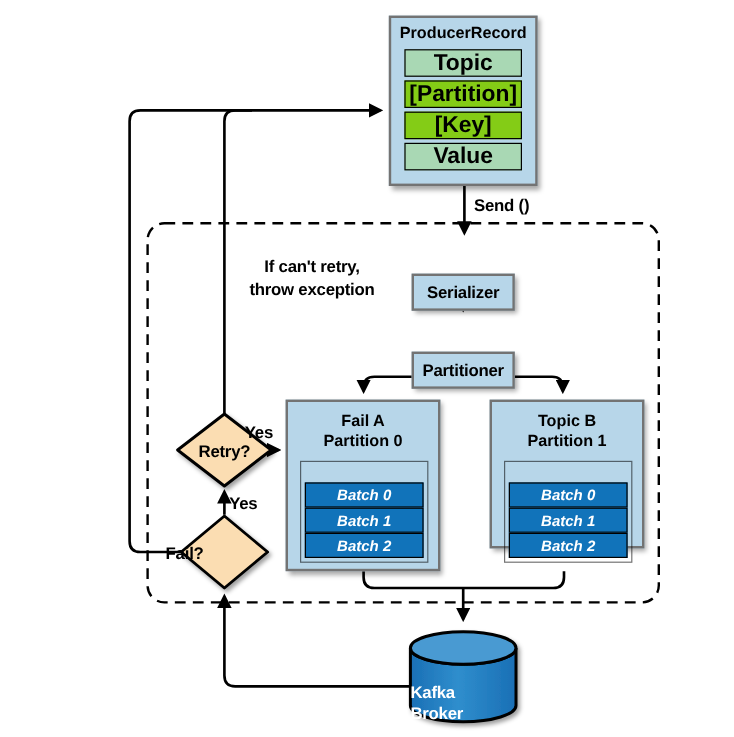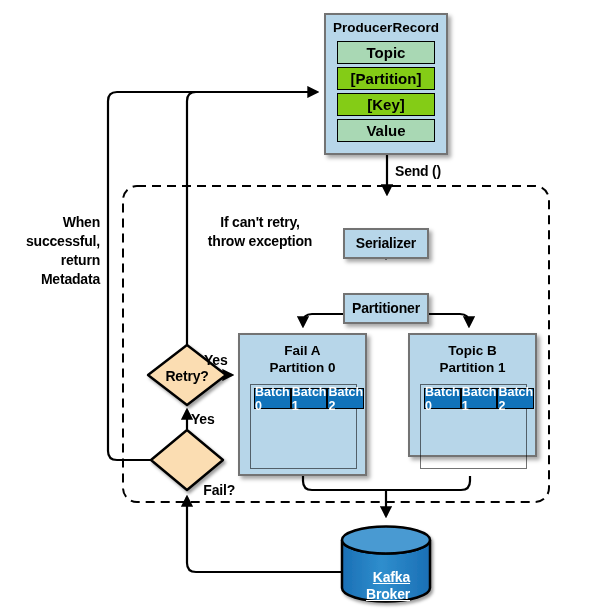--- a/index.html
+++ b/index.html
@@ -7,27 +7,27 @@
           font-family:"Liberation Sans",sans-serif;color:#000;}
   svg.layer{position:absolute;left:0;top:0;z-index:1;}
   .el{position:absolute;z-index:2;box-sizing:border-box;}
   .box{background:#b7d6e9;border:2px solid #737373;box-shadow:2.5px 3px 4px rgba(0,0,0,.35);}
   .center{display:flex;align-items:center;justify-content:center;text-align:center;margin-top:28px;}
   .lbl{font-size:14px;font-weight:600;letter-spacing:-.2px;line-height:1.2;}
   .pr-title{font-size:13.5px;font-weight:600;text-align:center;padding-top:5px;height:21px;}
   .pr-rows{padding:0 11px;}
   .pr-row{height:23px;margin-bottom:3px;border:1.8px solid #000;box-sizing:border-box;
           display:flex;align-items:center;justify-content:center;
-          font-size:15px;font-weight:600;}
+          font-size:19px;font-weight:600;}
   .row-green{background:#a9d8b4;}
   .row-gray{background:#84cc16;text-align:right;}
   .topic-title{padding-top:7px;font-size:13.5px;font-weight:600;text-align:center;line-height:17px;}
   .batch-wrap{position:absolute;left:10px;top:49px;width:107px;height:85px;
               border:1.5px solid rgba(0,0,0,.55);box-sizing:border-box;padding:3px;
-              display:flex;flex-direction:row;justify-content:flex-start;}
+              display:flex;flex-direction:column;justify-content:flex-end;font-style:italic;}
   .batch{height:21px;background:#1173ba;border:1.5px solid #000;box-sizing:border-box;
          color:#fff;font-size:12.5px;font-weight:600;
          display:flex;align-items:center;justify-content:center;}
   .note{font-size:14px;font-weight:600;line-height:19px;letter-spacing:-.2px;}
   .white{color:#fff;}
 </style>
 </head>
 <body>
 
 <div id="canvas">
@@ -111,29 +111,25 @@
       <div>Partition 1</div>
     </div>
     <div class="batch-wrap">
       <div class="batch">Batch 0</div>
       <div class="batch">Batch 1</div>
       <div class="batch">Batch 2</div>
     </div>
   </div>
 
   <div class="el lbl" style="left:147px;top:368px;width:80px;text-align:center;">Retry?</div>
-  <div class="el lbl" style="left:155px;top:453px;width:80px;text-align:right;margin-top:29px;">Fail?</div>
+  <div class="el lbl" style="left:138px;top:453px;width:80px;text-align:left;">Fail?</div>
 
   <div class="el lbl" style="left:204px;top:352px;">Yes</div>
   <div class="el lbl" style="left:191px;top:411px;">Yes</div>
 
-  <div class="el note" style="left:4px;top:213px;width:96px;text-align:right;">
-    <div>When successful,</div>
-    <div>return Metadata</div>
-  </div>
   <div class="el note" style="left:190px;top:213px;width:140px;text-align:center;">
     <div>If can't retry,</div>
     <div>throw exception</div>
   </div>
 
-  <div class="el lbl white" style="left:342px;top:569px;width:68px;text-align:right;z-index:3;text-decoration:underline;">Kafka Broker</div>
+  <div class="el lbl white" style="left:342px;top:569px;width:68px;text-align:left;z-index:3;">Kafka Broker</div>
 
 </div>
 
 </body></html>

